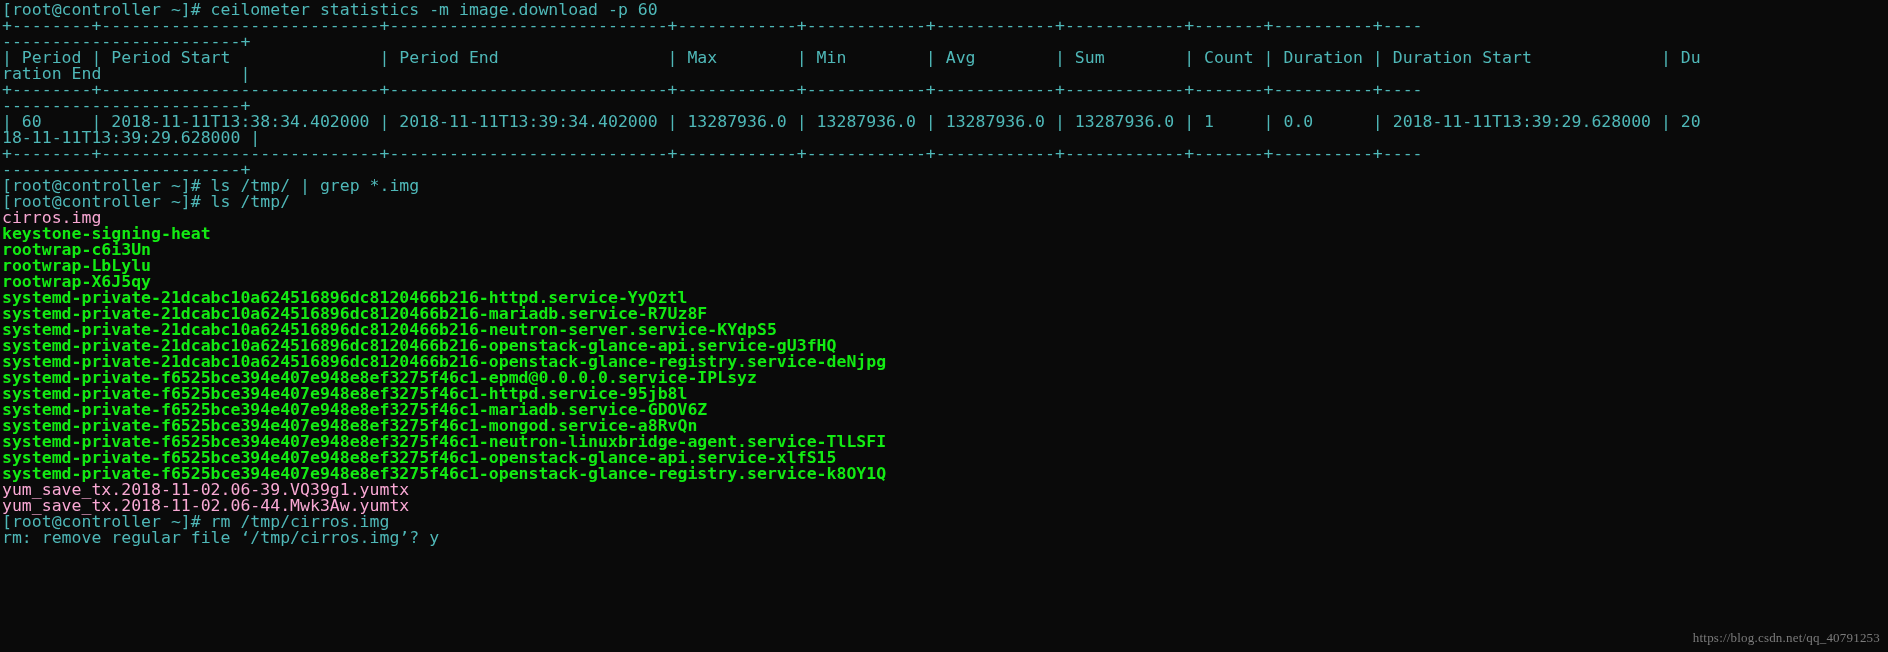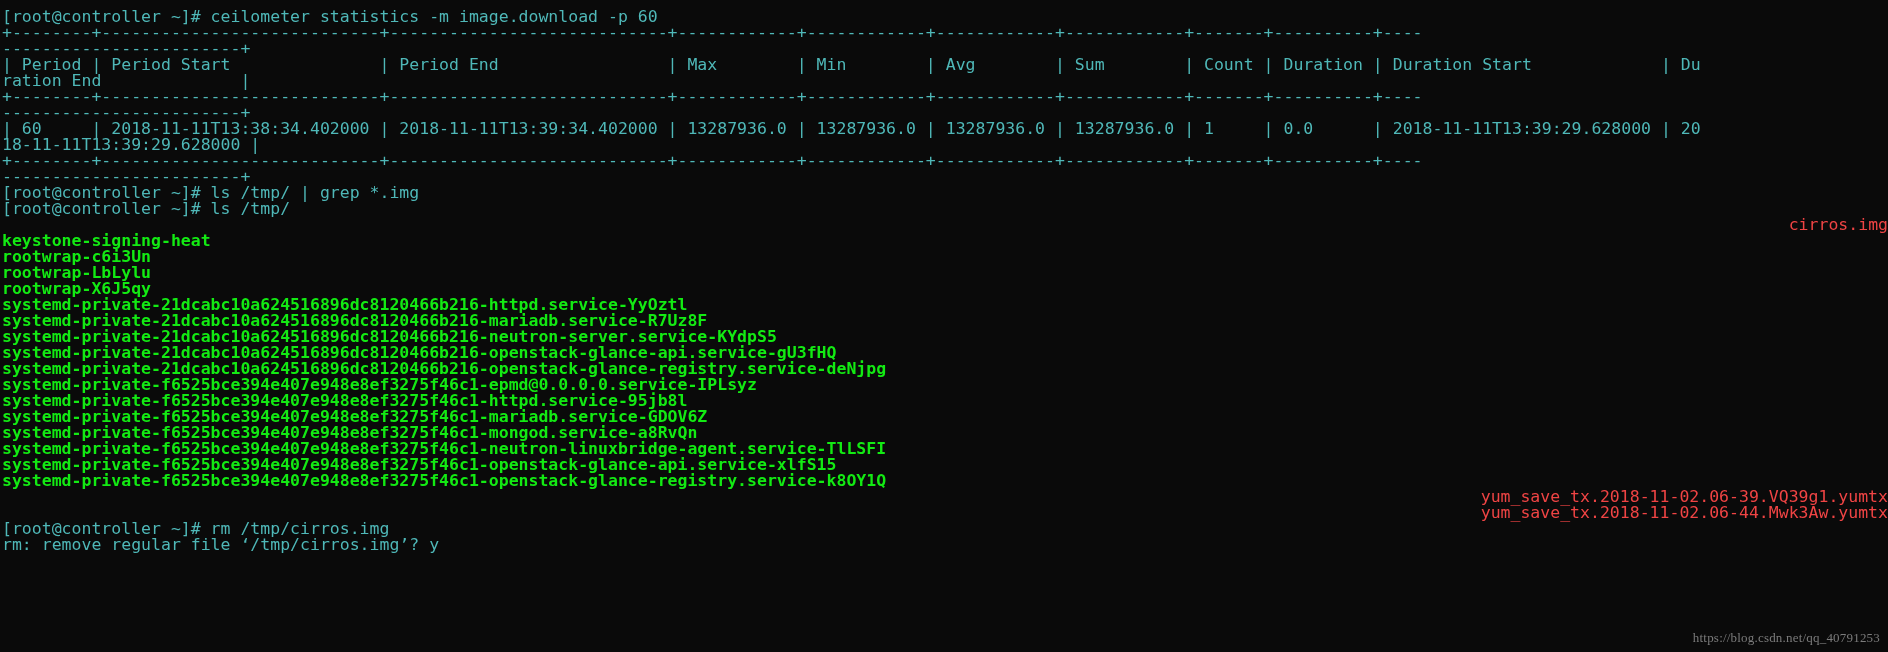--- a/index.html
+++ b/index.html
@@ -23,30 +23,29 @@
   }
   .screen {
     position: absolute;
     top: 2px;
     left: 2px;
     right: 0;
     font-size: 16.5px;
     line-height: 16.0px;
     letter-spacing: 0px;
     white-space: pre;
-    margin-top: 7px;
   }
   .line {
     white-space: pre;
     height: 16.0px;
     font-size: 16.5px;
     line-height: 16.0px;
   }
   .c-cyan   { color: #4fb8b8; }
-  .c-white  { color: #ef4444; text-align: right; }
+  .c-white  { color: #f9a8d4; }
   .c-green  { color: #13ea13; font-weight: bold; }
   .watermark {
     position: absolute;
     right: 8px;
     bottom: 6px;
     color: #7b7b7b;
     font-family: Liberation Serif, serif;
     font-size: 13px;
     font-weight: normal;
     letter-spacing: 0.2px;

